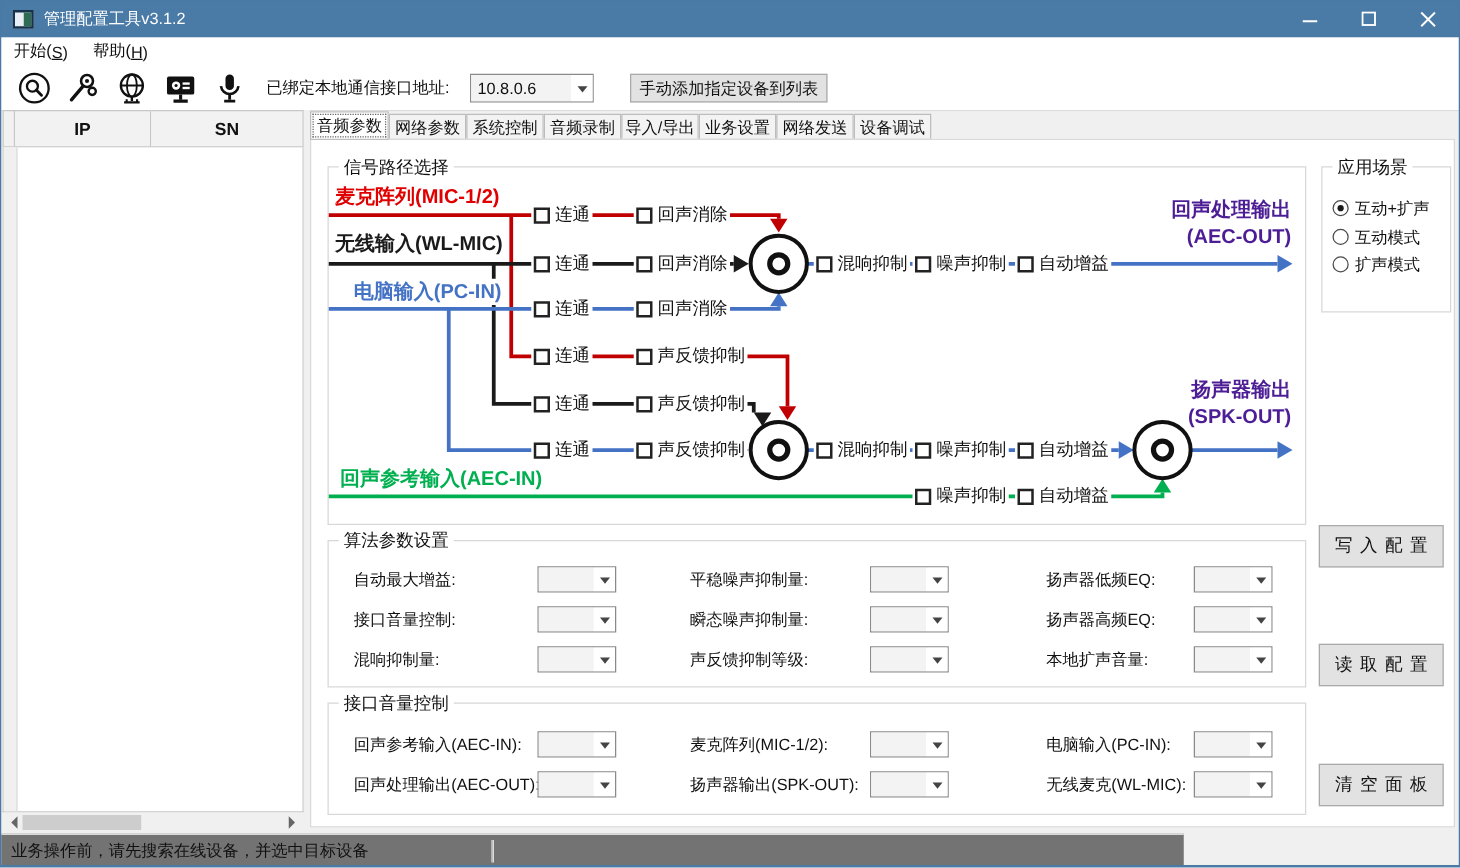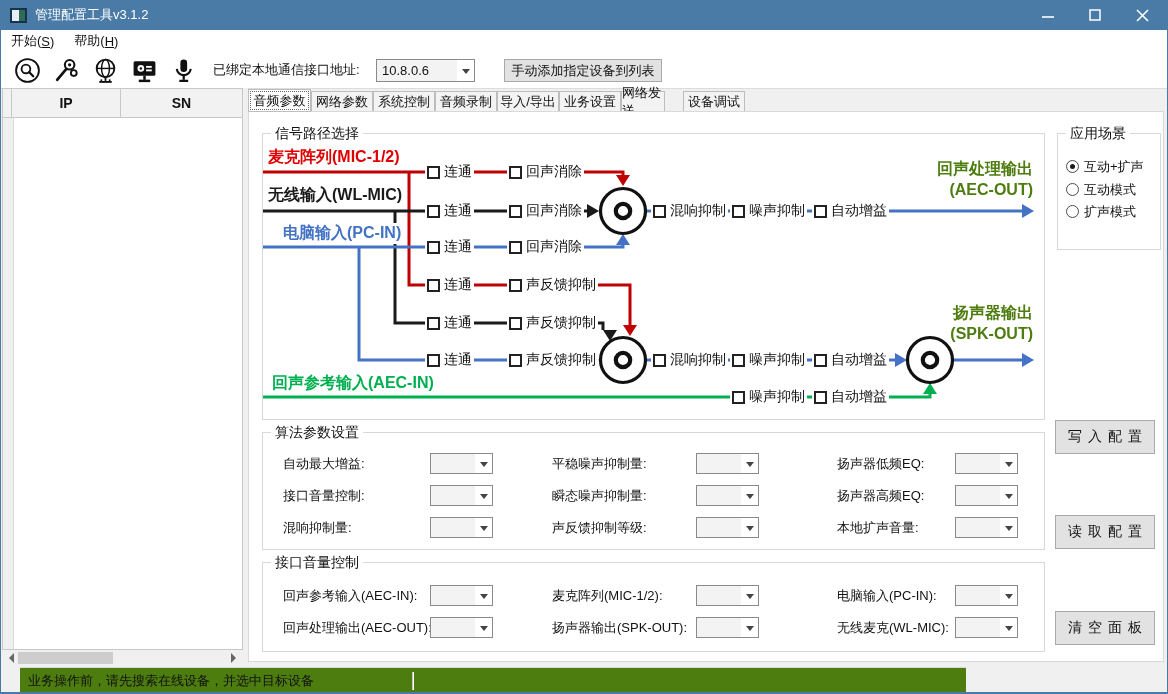--- a/index.html
+++ b/index.html
@@ -39,32 +39,32 @@
   .tab.active{top:89px;height:23px;background:#ffffff;z-index:3;outline:1px dotted #666;outline-offset:-3px;}
   .tabpage{left:248px;top:111px;width:916px;height:551px;background:#fff;border:1px solid #d9d9d9;box-sizing:border-box;}
   
   .gbox{box-sizing:border-box;border:1px solid #d8d8d8;background:transparent;}
   .gtitle{position:absolute;background:#fff;padding:0 4px;font-size:14px;top:-9px;left:8px;white-space:nowrap;}
   
   .sigsvg{left:262px;top:128px;z-index:2;pointer-events:none;}
   .cb{position:absolute;display:flex;align-items:center;gap:4px;background:#fff;height:18px;font-size:14px;z-index:4;padding:0 2px;white-space:nowrap;text-align:right;}
   .cb .box{width:13px;height:13px;box-sizing:border-box;border:2px solid #222;background:#fff;flex:0 0 auto;}
   .sig-label{position:absolute;font-weight:bold;font-size:16px;z-index:3;white-space:nowrap;background:#fff;padding:0 2px;}
-  .out-label{position:absolute;font-weight:bold;font-size:16px;color:#4d7c0f;text-align:right;width:200px;line-height:21px;z-index:3;}
+  .out-label{position:absolute;font-weight:bold;font-size:16px;color:#4c1d95;text-align:right;width:200px;line-height:21px;z-index:3;}
   
   .radio-row{position:absolute;display:flex;align-items:center;gap:5px;font-size:13px;height:17px;}
   .radio{width:13px;height:13px;box-sizing:border-box;border:1px solid #4a4a4a;border-radius:50%;background:#fff;flex:0 0 auto;}
   .radio.sel::after{content:'';display:block;width:5px;height:5px;margin:3px;border-radius:50%;background:#1a1a1a;}
   
   .flabel{position:absolute;font-size:13px;height:21px;line-height:21px;white-space:nowrap;}
   .fcombo{position:absolute;width:63px;height:21px;}
   .actionbtn{position:absolute;left:1055px;width:100px;height:34px;background:#e2e2e2;border:1px solid #a9a9a9;box-sizing:border-box;
              display:flex;align-items:center;justify-content:center;font-size:14px;letter-spacing:6px;padding-left:6px;}
   
-  .statusbar{left:1px;top:667px;width:946px;height:25px;background:#4d7c0f;border-top:1px solid #dadada;margin-left:19px;}
+  .statusbar{left:1px;top:667px;width:946px;height:25px;background:#737373;border-top:1px solid #dadada;}
   .statusbar .sep{position:absolute;left:392px;top:4px;bottom:3px;border-left:1px solid #c6c6c6;border-right:1px solid #fff;}
   .status-text{position:absolute;left:8px;top:0;height:25px;line-height:25px;font-size:13px;}
   .bottom-accent{position:absolute;left:0;right:0;bottom:0;height:2px;background:#4a7ba7;z-index:100;}
 </style>
 </head>
 <body>
 
 <div class="abs titlebar">
   <span class="appicon"></span>
   <span class="title-text">管理配置工具v3.1.2</span>
@@ -170,21 +170,21 @@
 </div>
 
 <div class="abs" style="left:243px;top:88px;width:5px;height:578px;background:#f0f0f0;"></div>
 
 <div class="tab active" style="left:248px;width:63px;">音频参数</div>
 <div class="tab" style="left:311px;width:62px;">网络参数</div>
 <div class="tab" style="left:373px;width:62px;">系统控制</div>
 <div class="tab" style="left:435px;width:62px;">音频录制</div>
 <div class="tab" style="left:497px;width:62px;">导入/导出</div>
 <div class="tab" style="left:559px;width:62px;">业务设置</div>
-<div class="tab" style="left:621px;width:44px;">网络发送</div>
+<div class="tab" style="left:621px;width:62px;">网络发送</div>
 <div class="tab" style="left:683px;width:62px;">设备调试</div>
 
 <div class="abs tabpage"></div>
 
 <div class="abs gbox" style="left:262px;top:133px;width:783px;height:287px;">
   <span class="gtitle">信号路径选择</span>
 </div>
 <div class="abs gbox" style="left:1057px;top:133px;width:104px;height:117px;">
   <span class="gtitle">应用场景</span>
 </div>

